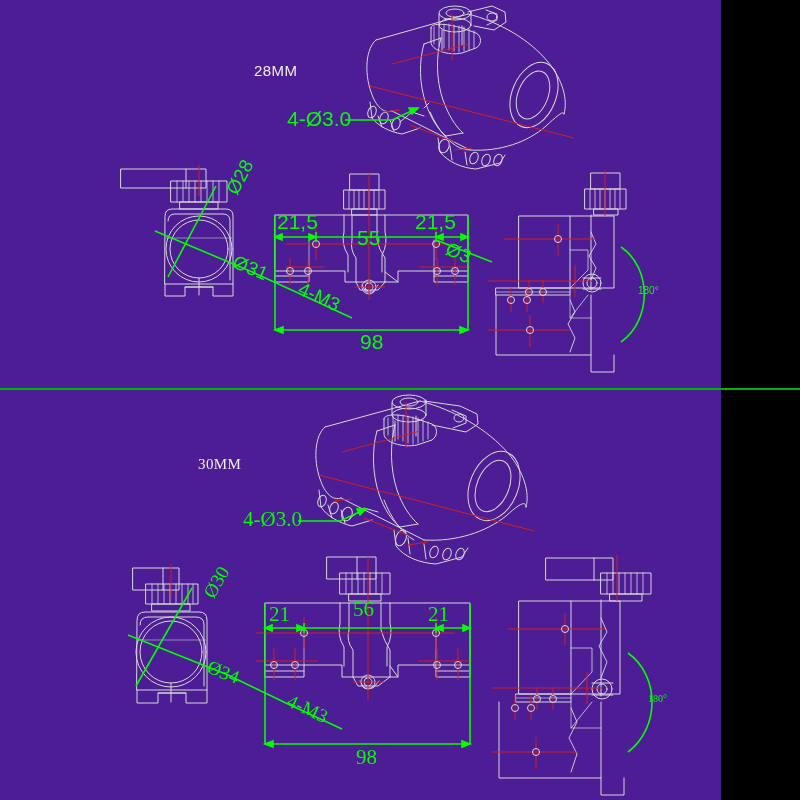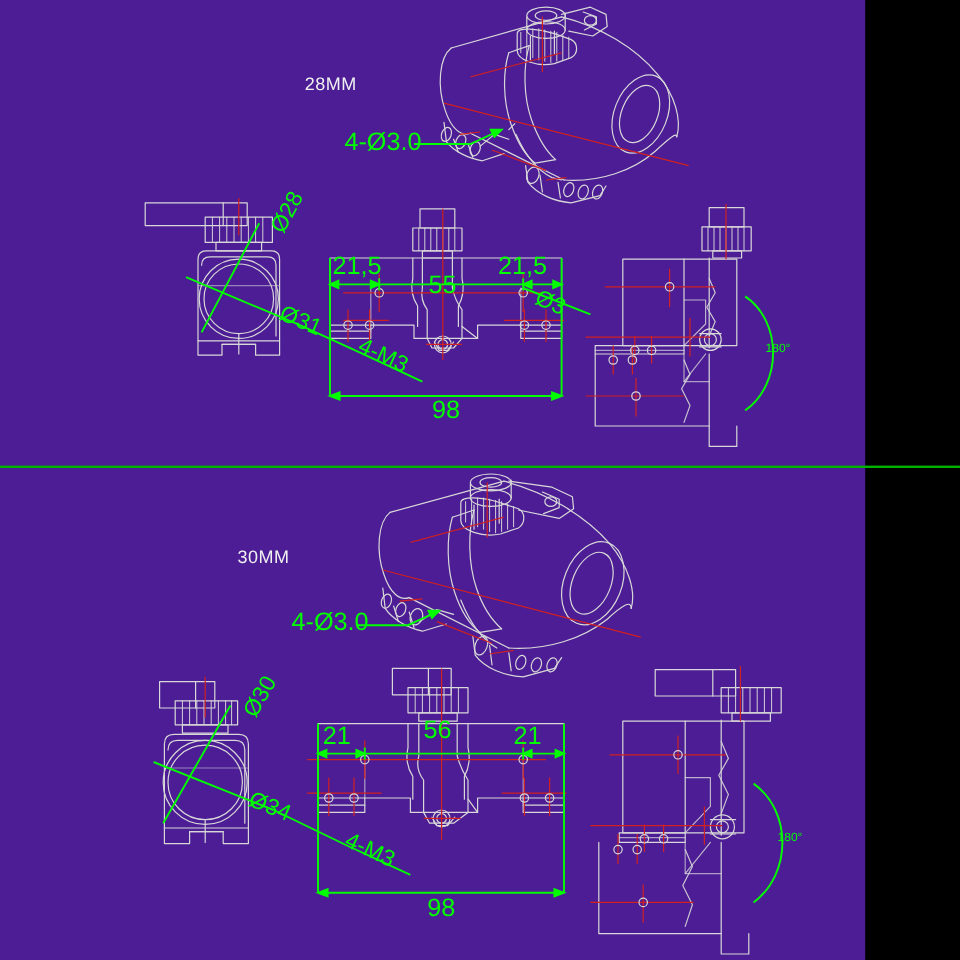--- a/index.html
+++ b/index.html
@@ -1,21 +1,21 @@
 <!DOCTYPE html>
 <html><head>
 <meta charset="utf-8">
 <style>
   html,body{margin:0;padding:0;background:#000;}
   body{width:800px;height:800px;overflow:hidden;
        font-family:"Liberation Sans","DejaVu Sans",sans-serif;}
   #sheet{position:relative;width:721px;height:800px;background:#4c1d95;}
   .panel{position:absolute;left:0;width:800px;}
   #panel-top{top:0;height:388px;}
-  #panel-bottom{top:390px;height:410px;}
+  #panel-bottom{top:390px;height:410px;font-family:Liberation Serif, serif;}
   .divider{position:absolute;left:0;width:800px;height:2px;background:#00b300;}
   .cad-svg{position:absolute;left:0;top:0;overflow:visible;}
   .lbl{position:absolute;white-space:nowrap;}
   .lbl-title{color:#f0f0f0;font-size:15px;letter-spacing:.4px;}
   .lbl-dim{color:#00ff00;}
   .d-big{font-size:21px;}
   .d-med{font-size:19px;}
   .d-sm{font-size:10px;}
   .rot{transform-origin:0 0;}
 </style>

